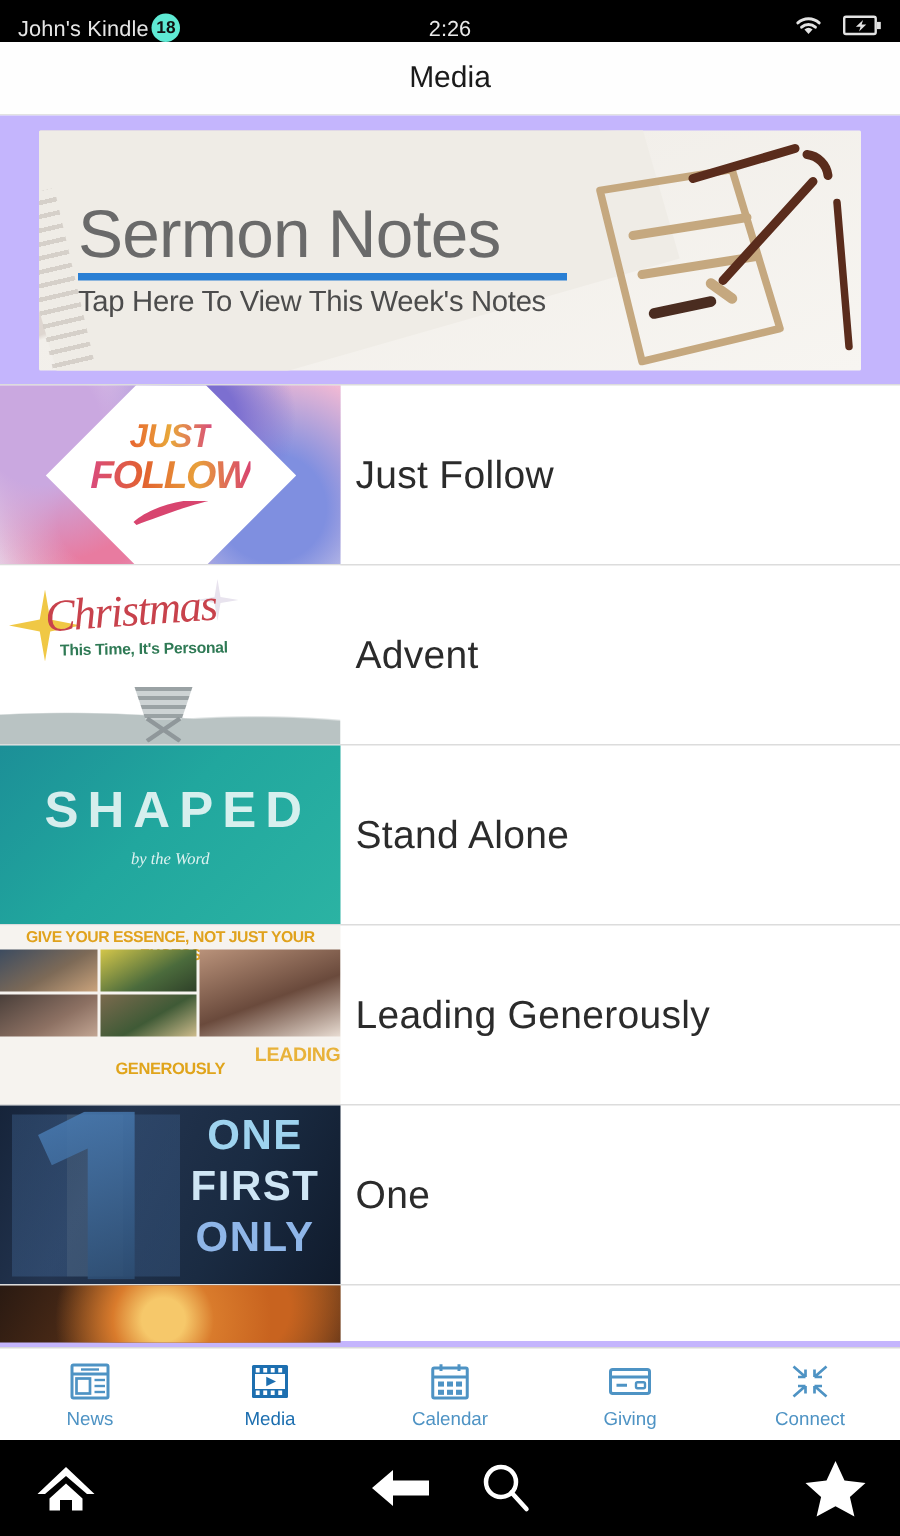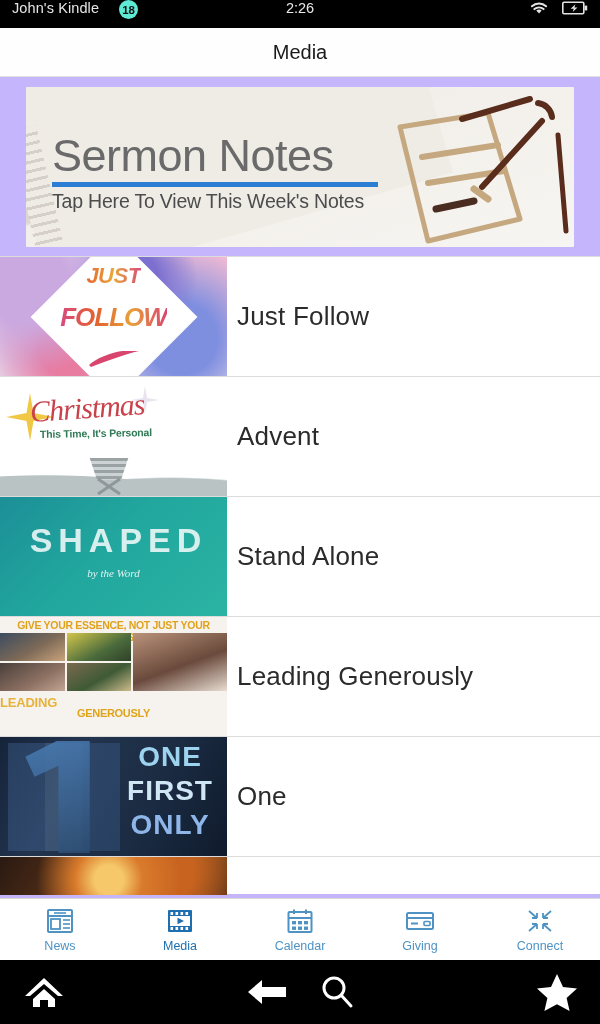--- a/index.html
+++ b/index.html
@@ -8,26 +8,26 @@
     background: #ffffff;
     font-family: "Liberation Sans", sans-serif;
     overflow: hidden;
   }
   .device { position: relative; width: 600px; height: 1024px; background:#fff; }
 
   
   .statusbar {
     position:absolute; top:0; left:0; width:600px; height:28px;
     background:#000; color:#d8d8d8;
-    display:flex; align-items:flex-start; padding:0 12px;
+    display:flex; align-items:flex-end; padding:0 12px;
     font-size:14px;
   }
   .sb-name { font-size:14.5px; color:#e6e6e6; letter-spacing:.1px; }
   .sb-badge {
-    margin-left:20px; width:19px; height:19px; border-radius:50%;
+    margin-left:2px; width:19px; height:19px; border-radius:50%;
     background:#5eead4; color:#111;
     font-size:11.5px; font-weight:bold;
     display:flex; align-items:center; justify-content:center;
   }
   .sb-time { position:absolute; left:0; width:600px; text-align:center;
     font-size:14.5px; color:#e9e9e9; pointer-events:none;}
   .sb-right { margin-left:auto; display:flex; align-items:center; gap:12px; z-index:2;}
 
   
   .titlebar {
@@ -98,21 +98,21 @@
       linear-gradient(120deg,#efe6f2 0%, #d9c4e6 50%, #f3e6ee 100%);
   }
   .t-follow .diamond {
     position:absolute; left:50%; top:50%;
     width:118px; height:118px; background:#fff;
     transform:translate(-50%,-50%) rotate(45deg);
   }
   .t-follow .jf {
     position:absolute; left:0; top:0; width:227px; height:120px;
     display:flex; flex-direction:column; align-items:center; justify-content:center;
-    gap:16px;
+    gap:0px;
   }
   .t-follow .jf1 {
     font-size:22px; font-weight:bold; font-style:italic; letter-spacing:-.5px;
     background:linear-gradient(90deg,#e8642f,#e8a83a,#d84f7a);
     -webkit-background-clip:text; background-clip:text; color:transparent;
   }
   .t-follow .jf2 {
     font-size:26px; font-weight:bold; font-style:italic; letter-spacing:-1px;
     background:linear-gradient(90deg,#d94a7d,#e2622f,#e8a03a,#d8456f);
     -webkit-background-clip:text; background-clip:text; color:transparent;
@@ -177,21 +177,21 @@
     position:absolute; top:16px; left:0; width:227px; height:58px;
     display:grid; grid-template-columns: 1fr 1fr 1.45fr;
     grid-template-rows: 1fr 1fr; gap:2px;
   }
   .t-lead .c1 { background:linear-gradient(150deg,#3d4c60,#7d6a57 55%,#caa37c); }
   .t-lead .c2 { background:linear-gradient(150deg,#d3c64a,#4b6b3c 60%,#2f4129); }
   .t-lead .c3 { grid-row: span 2; background:linear-gradient(160deg,#b9927a,#6a4a3c 55%,#e8dcd2); }
   .t-lead .c4 { background:linear-gradient(150deg,#4a3f3a,#8d7163 60%,#c2a593); }
   .t-lead .c5 { background:linear-gradient(150deg,#7b6a4e,#3f5a36 55%,#cdbb8c); }
   .t-lead .lg1 {
-    position:absolute; top:78px; left:0; width:227px; text-align:left;
+    position:absolute; top:78px; left:0; width:227px; text-align:right;
     font-size:13px; font-weight:bold; color:#e8b23a; letter-spacing:-.2px;
   }
   .t-lead .lg2 {
     position:absolute; top:90px; left:0; width:227px; text-align:center;
     font-size:11px; font-weight:bold; color:#e0a41b; letter-spacing:-.3px;
   }
 
   
   .t-one {
     background:

